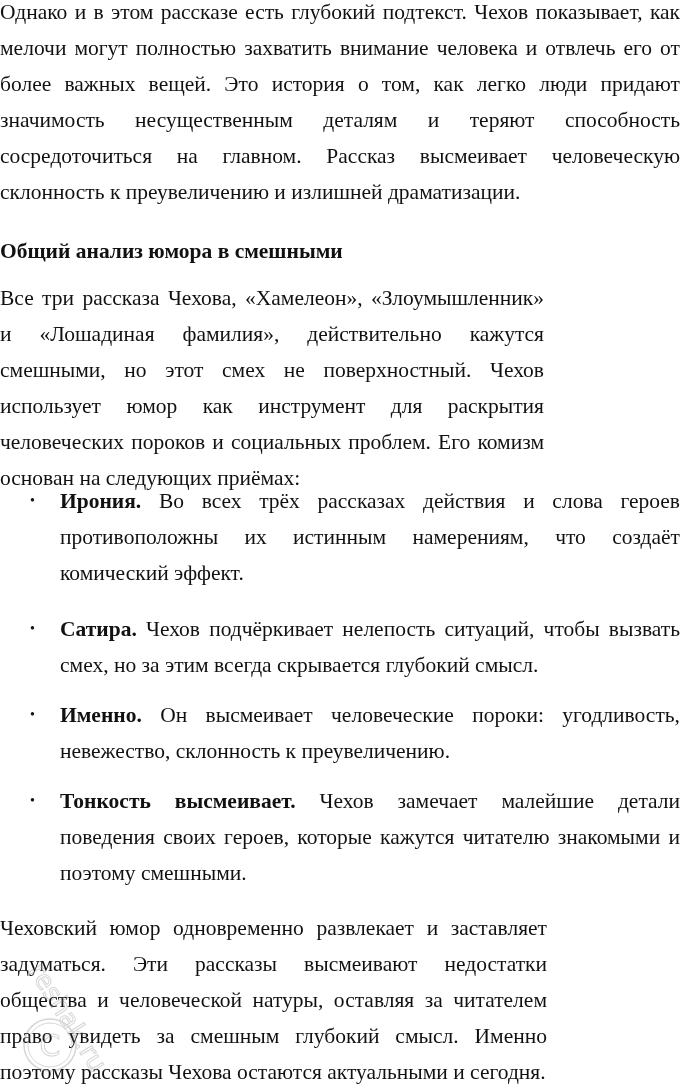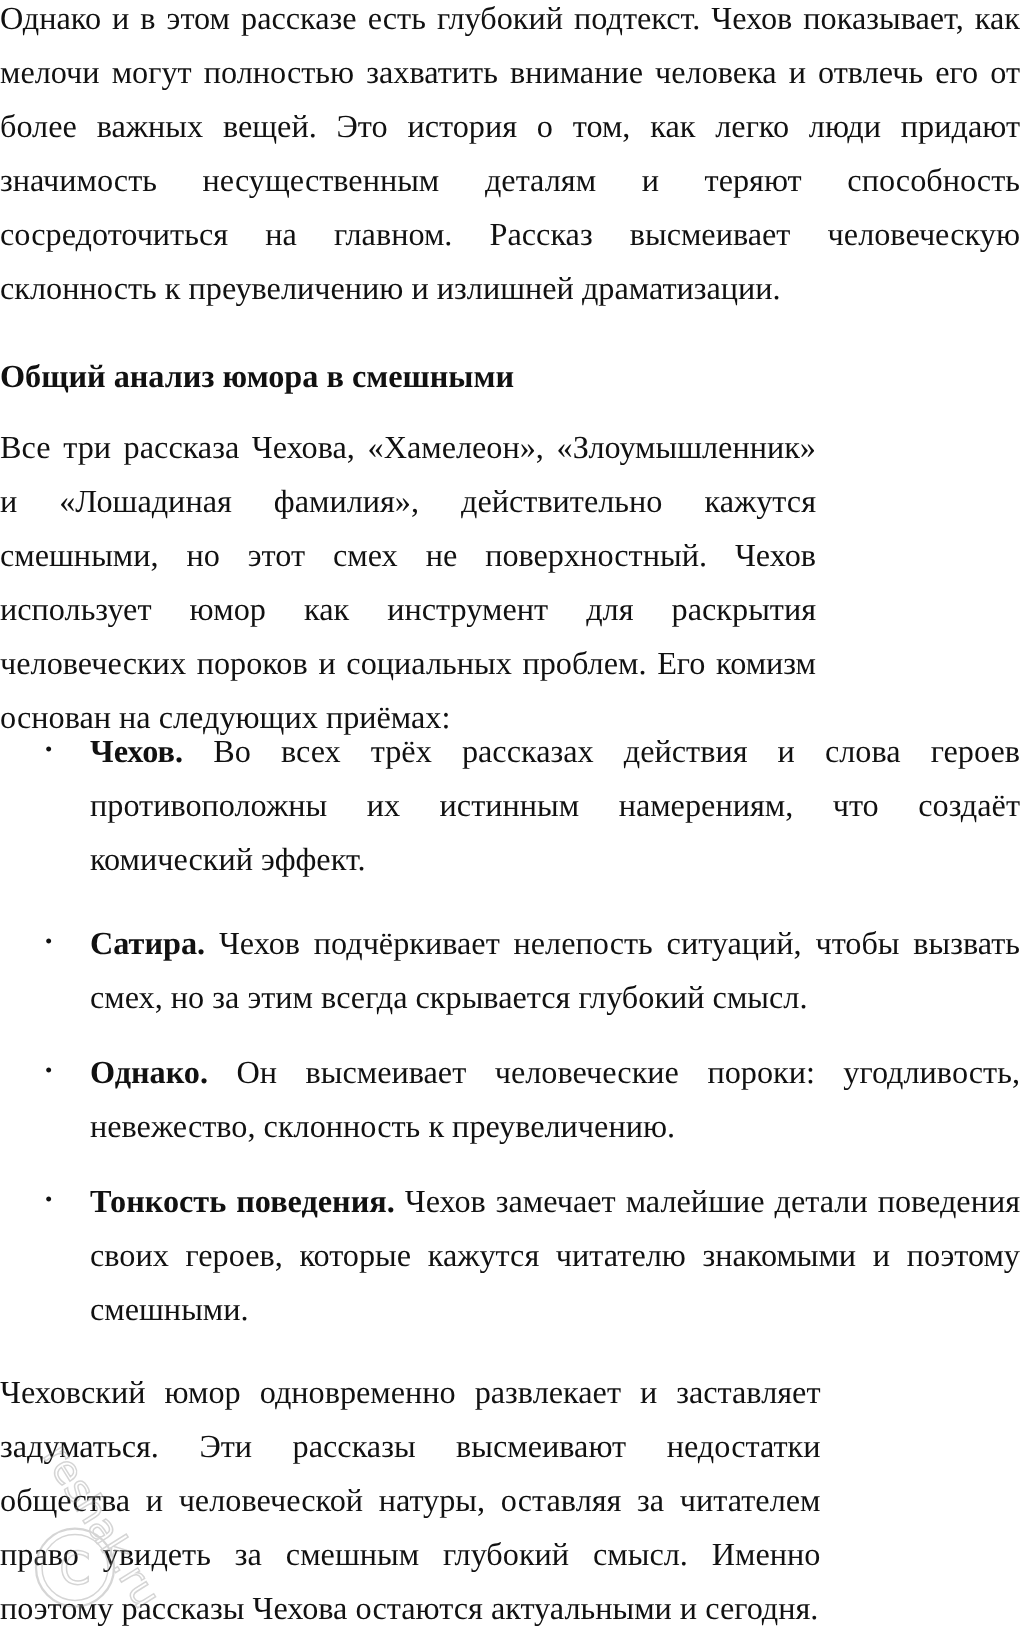--- a/index.html
+++ b/index.html
@@ -33,39 +33,39 @@
 <div class="page">
   <p class="p1">Однако и в этом рассказе есть глубокий подтекст. Чехов показывает, как мелочи могут полностью захватить внимание человека и отвлечь его от более важных вещей. Это история о том, как легко люди придают значимость несущественным деталям и теряют способность сосредоточиться на главном. Рассказ высмеивает человеческую склонность к преувеличению и излишней драматизации.</p>
 
   <div class="h">Общий анализ юмора в смешными</div>
 
   <p class="p2">Все три рассказа Чехова, «Хамелеон», «Злоумышленник» и «Лошадиная фамилия», действительно кажутся смешными, но этот смех не поверхностный. Чехов использует юмор как инструмент для раскрытия человеческих пороков и социальных проблем. Его комизм основан на следующих приёмах:</p>
 
   <ul class="l1">
     <li>
       <span class="bullet">•</span>
-      <b>Чехов.</b><span> Во всех трёх рассказах действия и слова героев противоположны их истинным намерениям, что создаёт комический эффект.</span>
+      <b>Ирония.</b><span> Во всех трёх рассказах действия и слова героев противоположны их истинным намерениям, что создаёт комический эффект.</span>
     </li>
   </ul>
   <ul class="l2">
     <li>
       <span class="bullet">•</span>
       <b>Сатира.</b><span> Чехов подчёркивает нелепость ситуаций, чтобы вызвать смех, но за этим всегда скрывается глубокий смысл.</span>
     </li>
   </ul>
   <ul class="l3">
     <li>
       <span class="bullet">•</span>
-      <b>Однако.</b><span> Он высмеивает человеческие пороки: угодливость, невежество, склонность к преувеличению.</span>
+      <b>Именно.</b><span> Он высмеивает человеческие пороки: угодливость, невежество, склонность к преувеличению.</span>
     </li>
   </ul>
   <ul class="l4">
     <li>
       <span class="bullet">•</span>
-      <b>Тонкость поведения.</b><span> Чехов замечает малейшие детали поведения своих героев, которые кажутся читателю знакомыми и поэтому смешными.</span>
+      <b>Тонкость высмеивает.</b><span> Чехов замечает малейшие детали поведения своих героев, которые кажутся читателю знакомыми и поэтому смешными.</span>
     </li>
   </ul>
 
   <p class="p3">Чеховский юмор одновременно развлекает и заставляет задуматься. Эти рассказы высмеивают недостатки общества и человеческой натуры, оставляя за читателем право увидеть за смешным глубокий смысл. Именно поэтому рассказы Чехова остаются актуальными и сегодня.</p>
 
   <div class="watermark">
     <svg width="120" height="150" viewBox="0 0 120 150">
       <circle cx="32" cy="105" r="26" fill="none" stroke="#888" stroke-width="1.5"></circle>
       <circle cx="32" cy="105" r="22" fill="none" stroke="#888" stroke-width="1"></circle>
       <text x="32" y="116" text-anchor="middle" font-size="30" fill="none" stroke="#888" stroke-width="1" font-family="DejaVu Sans, sans-serif">C</text>

